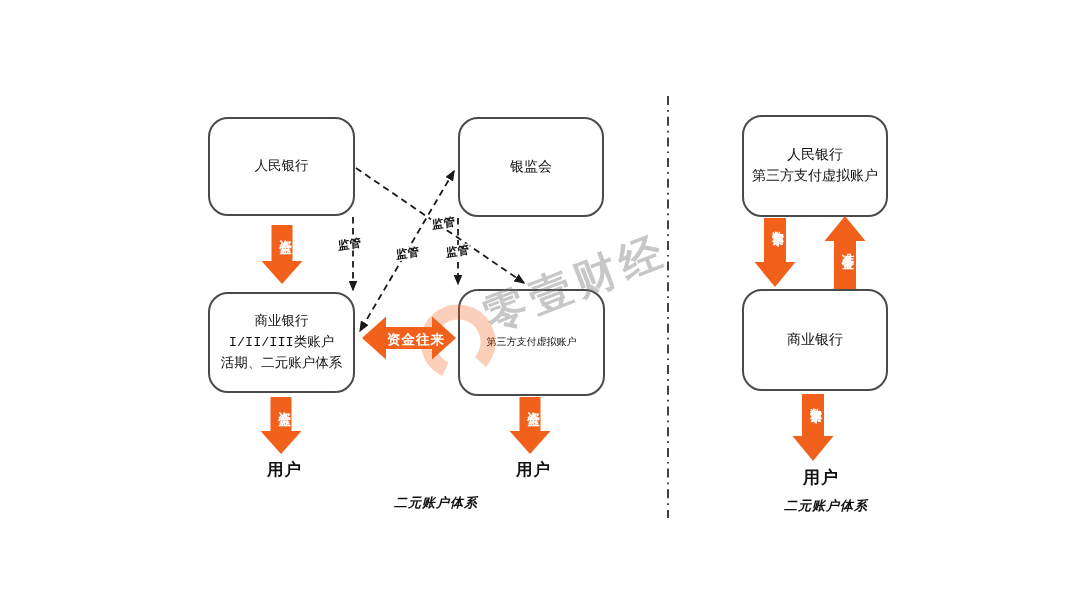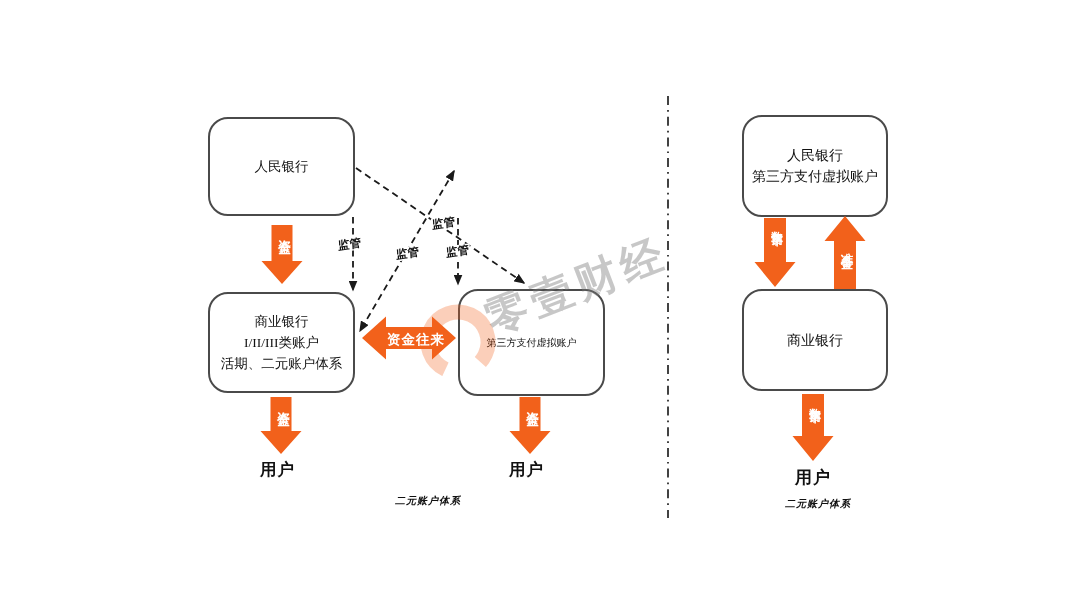--- a/index.html
+++ b/index.html
@@ -1,54 +1,57 @@
 <!DOCTYPE html>
 <html><head>
 <meta charset="utf-8">
 <style>
   html,body{margin:0;padding:0;background:#fff;}
   .stage{
     position:relative;width:1080px;height:608px;background:#ffffff;overflow:hidden;
-    font-family:Liberation Serif, serif;color:#111;
+    font-family:Liberation Mono, monospace;color:#111;
   }
   .node{
     position:absolute;box-sizing:border-box;background:#fff;
     border:2px solid #4a4a4a;border-radius:20px;
     display:flex;flex-direction:column;align-items:center;justify-content:center;
     text-align:center;font-size:14px;line-height:21px;z-index:1;color:#111;
   }
   .node .ln{white-space:nowrap;}
   .svg-layer{position:absolute;left:0;top:0;z-index:3;pointer-events:none;}
   .lbl{position:absolute;z-index:4;}
   .supervise{
     font-size:11.5px;font-weight:bold;background:#fff;padding:0 1px;line-height:13px;
     transform:rotate(-8deg) skewX(-5deg);color:#111;white-space:nowrap;
   }
   .vtext{
     writing-mode:vertical-rl;text-orientation:upright;
     color:#fff;font-weight:bold;letter-spacing:2px;white-space:nowrap;
   }
   .htext{color:#fff;font-weight:bold;text-align:right;}
-  .user{font-weight:bold;text-align:left;font-size:16.5px;letter-spacing:1px;}
-  .caption{font-weight:bold;font-style:italic;text-align:center;font-size:10px;letter-spacing:1px;}
+  .user{font-weight:bold;text-align:right;font-size:16.5px;letter-spacing:1px;}
+  .caption{font-weight:bold;font-style:italic;text-align:right;font-size:13px;letter-spacing:1px;}
   .watermark{
     position:absolute;left:467px;top:258px;width:220px;height:56px;line-height:56px;
     text-align:center;font-size:42px;font-weight:bold;letter-spacing:6px;
     color:rgba(122,122,122,0.42);transform:rotate(-21deg);z-index:2;white-space:nowrap;
   }
 </style>
 </head>
 <body>
 
 <div class="stage">
 
   <div class="node" style="left:208px;top:117px;width:147px;height:99px;font-size:13.5px;">
     <div class="ln">人民银行</div>
   </div>
 
+  <div class="node" style="left:458px;top:117px;width:146px;height:100px;">
+    <div class="ln">银监会</div>
+  </div>
 
   <div class="node" style="left:208px;top:292px;width:147px;height:101px;font-size:13.5px;">
     <div class="ln">商业银行</div>
     <div class="ln">I/II/III类账户</div>
     <div class="ln">活期、二元账户体系</div>
   </div>
 
   <div class="node" style="left:458px;top:289px;width:147px;height:107px;font-size:10px;">
     <div class="ln">第三方支付虚拟账户</div>
   </div>

